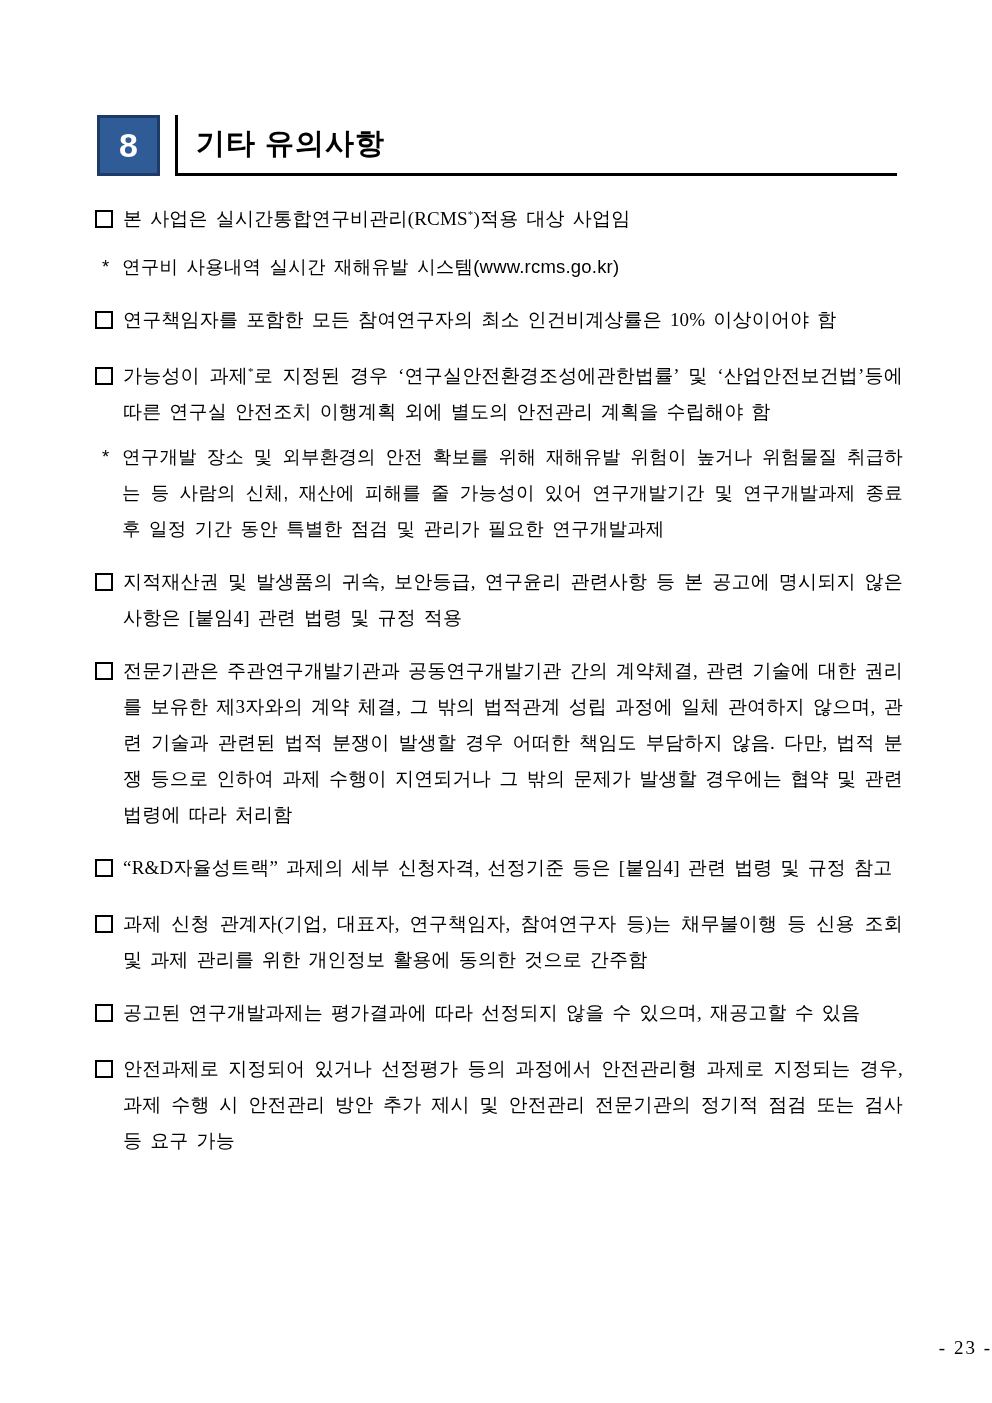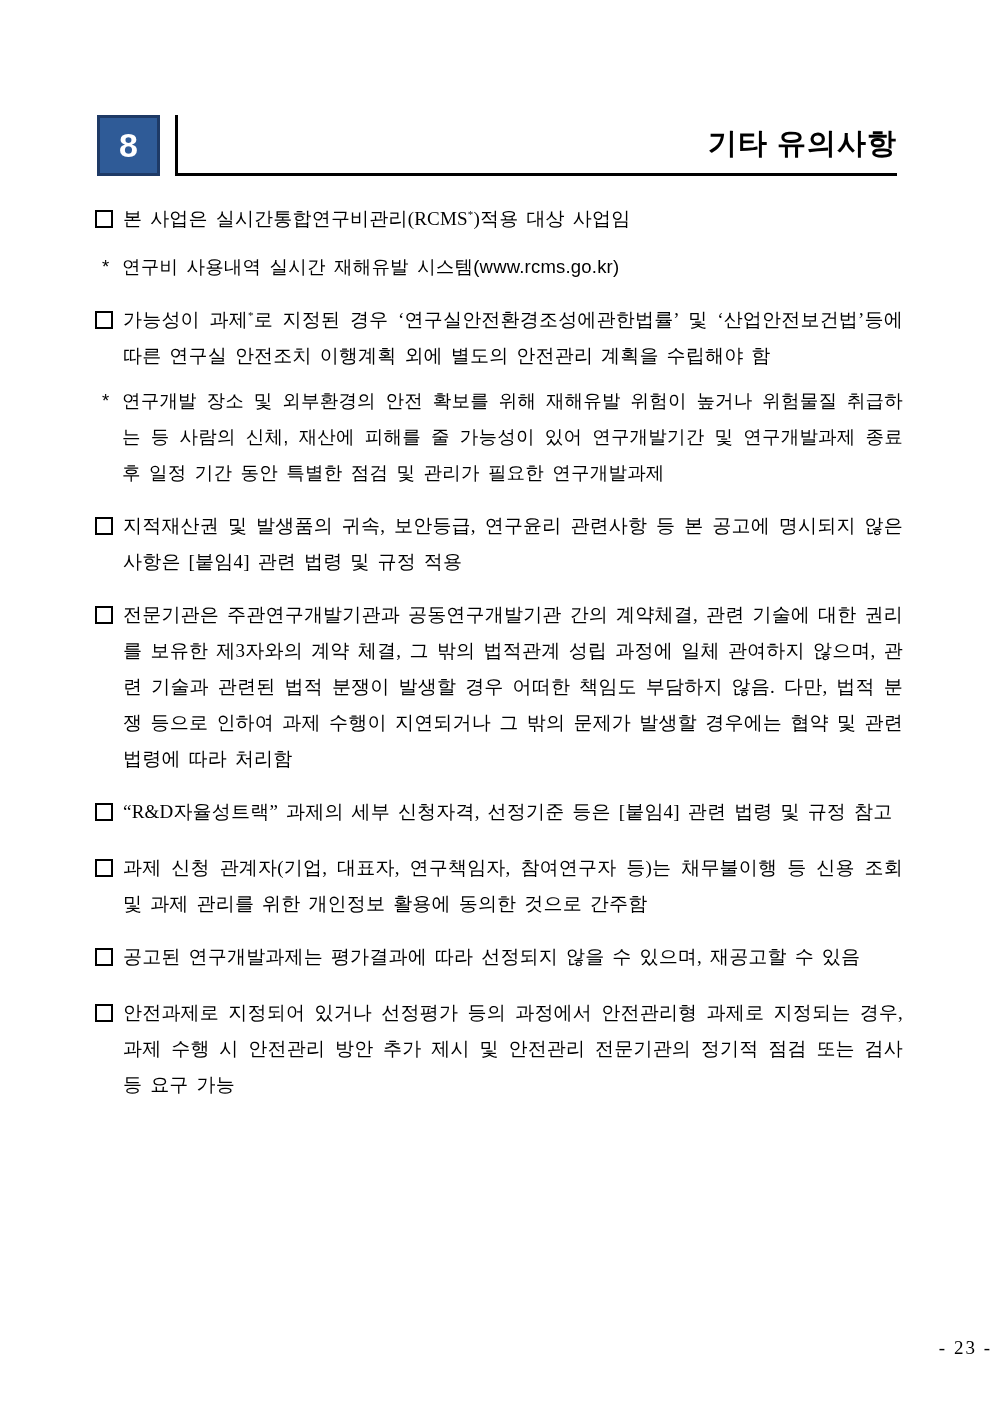--- a/index.html
+++ b/index.html
@@ -37,21 +37,20 @@
     flex: 0 0 auto;
   }
   .title-block {
     margin-left: 15px;
     flex: 1;
     border-left: 3px solid #000;
     border-bottom: 3px solid #000;
     padding: 9px 0 9px 18px;
     display: flex;
     align-items: center;
-    justify-content: flex-end;
   }
   .section-title {
     margin: 0;
     font-family: "Liberation Sans", "DejaVu Sans", sans-serif;
     font-weight: bold;
     font-size: 29px;
     letter-spacing: 1px;
   }
 
   
@@ -126,20 +125,24 @@
       <div class="item checkbox">
         <span class="marker"><span class="checkbox-glyph"></span></span>
         <div class="text"><span>본 사업은 실시간통합연구비관리(RCMS</span><sup>*</sup><span>)적용 대상 사업임</span></div>
       </div>
       <div class="item note">
         <span class="marker">*</span>
         <div class="text"><span>연구비 사용내역 실시간 재해유발 시스템(www.rcms.go.kr)</span></div>
       </div>
       <div class="item checkbox">
         <span class="marker"><span class="checkbox-glyph"></span></span>
+        <div class="text"><span>연구책임자를 포함한 모든 참여연구자의 최소 인건비계상률은 10% 이상이어야 함</span></div>
+      </div>
+      <div class="item checkbox">
+        <span class="marker"><span class="checkbox-glyph"></span></span>
         <div class="text"><span>가능성이 과제</span><sup>*</sup><span>로 지정된 경우 ‘연구실안전환경조성에관한법률’ 및 ‘산업안전보건법’등에 따른 연구실 안전조치 이행계획 외에 별도의 안전관리 계획을 수립해야 함</span></div>
       </div>
       <div class="item note">
         <span class="marker">*</span>
         <div class="text"><span>연구개발 장소 및 외부환경의 안전 확보를 위해 재해유발 위험이 높거나 위험물질 취급하는 등 사람의 신체, 재산에 피해를 줄 가능성이 있어 연구개발기간 및 연구개발과제 종료 후 일정 기간 동안 특별한 점검 및 관리가 필요한 연구개발과제</span></div>
       </div>
       <div class="item checkbox">
         <span class="marker"><span class="checkbox-glyph"></span></span>
         <div class="text"><span>지적재산권 및 발생품의 귀속, 보안등급, 연구윤리 관련사항 등 본 공고에 명시되지 않은 사항은 [붙임4] 관련 법령 및 규정 적용</span></div>
       </div>

